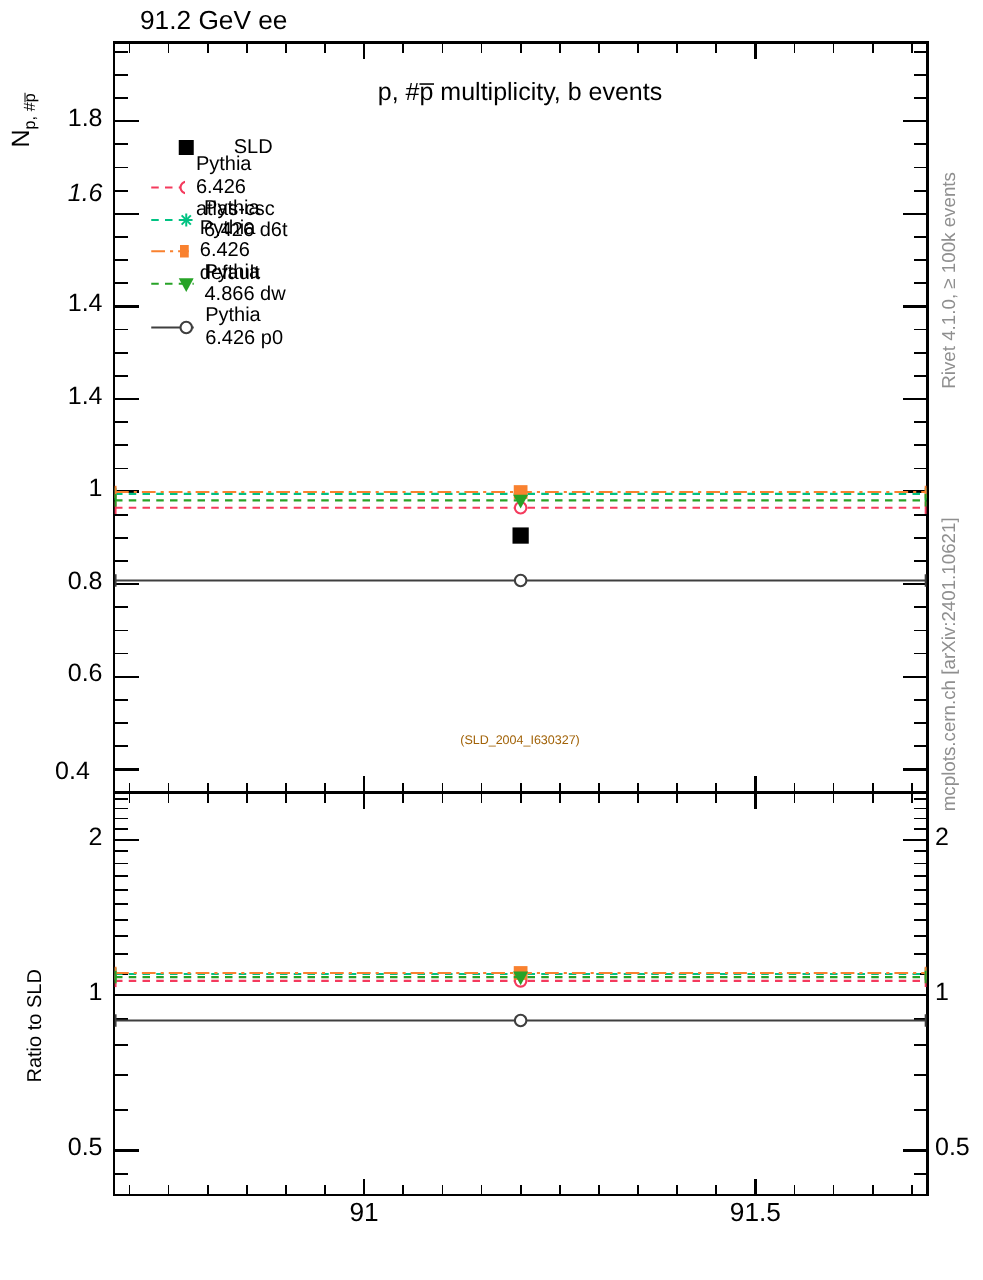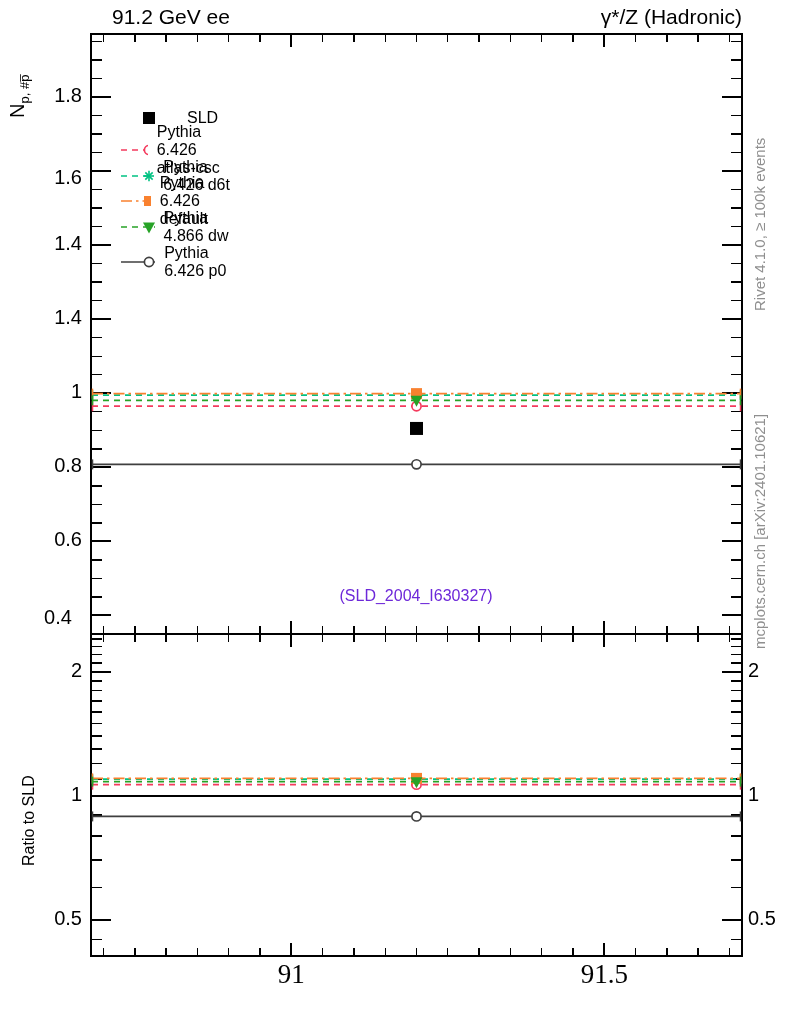--- a/index.html
+++ b/index.html
@@ -6,29 +6,29 @@
   #fig{position:relative;width:786px;height:1024px;background:#fff;overflow:hidden;
        font-family:"Liberation Sans","DejaVu Sans",sans-serif;color:#000;}
   #plot-svg{position:absolute;left:0;top:0;}
   .abs{position:absolute;white-space:nowrap;}
   .hdr{font-size:21px;top:5px;}
   #header-left{left:112px;}
   #header-right{right:44px;}
   #plot-title{font-size:20px;left:416px;top:63px;transform:translateX(-50%);}
   .ylab{font-size:20px;width:48px;text-align:right;left:34px;}
   .rlab-r{font-size:20px;left:748px;}
-  .xlab{font-size:27px;width:80px;text-align:center;top:959px;font-family:Liberation Serif, serif;}
+  .xlab{font-size:21px;width:80px;text-align:center;top:959px;}
   .rot{transform-origin:0 0;transform:rotate(-90deg);}
   #y-axis-label{left:6px;top:118px;font-size:20px;}
   #y-axis-label sub{font-size:13px;}
   #ratio-axis-label{left:20px;top:866px;font-size:16px;}
   .sidenote{left:751px;font-size:15px;color:#8f8f8f;}
   #note-rivet{top:311px;}
   #note-mcplots{top:649px;}
-  #watermark{left:416px;top:587px;transform:translateX(-50%);font-size:16px;color:#6d28d9;}
+  #watermark{left:416px;top:587px;transform:translateX(-50%);font-size:10px;color:#a16207;}
   #legend{position:absolute;left:120px;top:0;}
   .lrow{position:absolute;display:flex;align-items:center;height:24px;left:0;}
   .lrow .llab{margin-left:9px;font-size:16px;}
 </style>
 </head>
 <body>
 
 <div id="fig">
   <svg id="plot-svg" width="786" height="1024">
       <rect x="91" y="34" width="651" height="600" fill="none" stroke="#000" stroke-width="2" shape-rendering="crispEdges"></rect>
@@ -283,21 +283,21 @@
         <line x1="740.5" y1="459.3703703703704" x2="740.5" y2="469.3703703703704" stroke="#3f3f3f" stroke-width="1.5"></line>
         <line x1="92" y1="816.4232081993462" x2="741" y2="816.4232081993462" stroke="#3f3f3f" stroke-width="1.7"></line>
         <line x1="92.5" y1="811.4232081993462" x2="92.5" y2="821.4232081993462" stroke="#3f3f3f" stroke-width="1.5"></line>
         <line x1="740.5" y1="811.4232081993462" x2="740.5" y2="821.4232081993462" stroke="#3f3f3f" stroke-width="1.5"></line>
         <circle cx="416.5" cy="464.3703703703704" r="4.6" fill="#fff" stroke="#3f3f3f" stroke-width="1.7"></circle>
         <circle cx="416.5" cy="816.4232081993462" r="4.6" fill="#fff" stroke="#3f3f3f" stroke-width="1.7"></circle>
       </g>
     </svg>
 
   <div class="abs hdr" id="header-left">91.2 GeV ee</div>
-  <div class="abs hdr" id="header-right">γ*/Z (Hadronic)</div>
+  <div class="abs" id="plot-title">p, #p̅ multiplicity, b events</div>
 
   <div class="abs rot" id="y-axis-label"><span>N</span><sub>p, #p̅</sub></div>
   <div class="abs rot" id="ratio-axis-label">Ratio to SLD</div>
 
   <div class="abs rot sidenote" id="note-rivet">Rivet 4.1.0, ≥ 100k events</div>
   <div class="abs rot sidenote" id="note-mcplots">mcplots.cern.ch [arXiv:2401.10621]</div>
   <div class="abs" id="watermark">(SLD_2004_I630327)</div>
 
   <div id="legend">
       <div class="lrow" style="top: 106px;">
@@ -357,21 +357,21 @@
         <span class="llab">Pythia 6.426 p0</span>
       </div>
     </div>
   <div id="ticklabels">
       <div class="abs ylab" style="top: 606px; text-align: center;">0.4</div>
       <div class="abs ylab" style="top: 528.407px;">0.6</div>
       <div class="abs ylab" style="top: 454.333px;">0.8</div>
       <div class="abs ylab" style="top: 380.259px;">1</div>
       <div class="abs ylab" style="top: 306.185px;">1.4</div>
       <div class="abs ylab" style="top: 232.111px;">1.4</div>
-      <div class="abs ylab" style="top: 166px;">1.6</div>
+      <div class="abs ylab" style="top: 144px; font-style: italic;">1.6</div>
       <div class="abs ylab" style="top: 83.963px;">1.8</div>
       <div class="abs ylab" style="top: 658.846px;">2</div>
       <div class="abs rlab-r" style="top: 658.846px;">2</div>
       <div class="abs ylab" style="top: 783.131px;">1</div>
       <div class="abs rlab-r" style="top: 783.131px;">1</div>
       <div class="abs ylab" style="top: 907.417px;">0.5</div>
       <div class="abs rlab-r" style="top: 907.417px;">0.5</div>
       <div class="abs xlab" style="left: 251.308px;">91</div>
       <div class="abs xlab" style="left: 564.288px;">91.5</div>
     </div>

